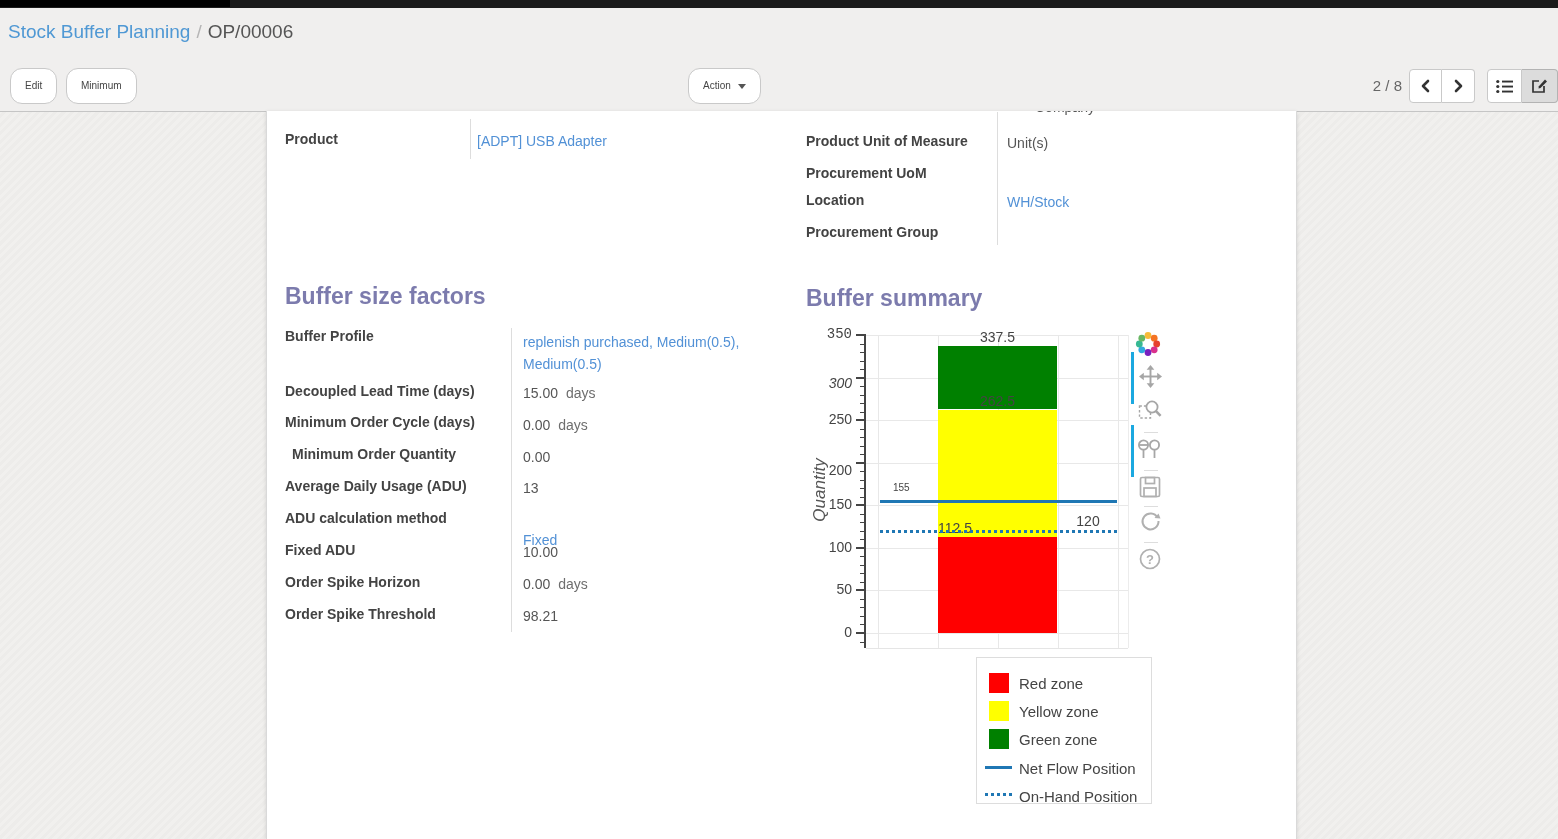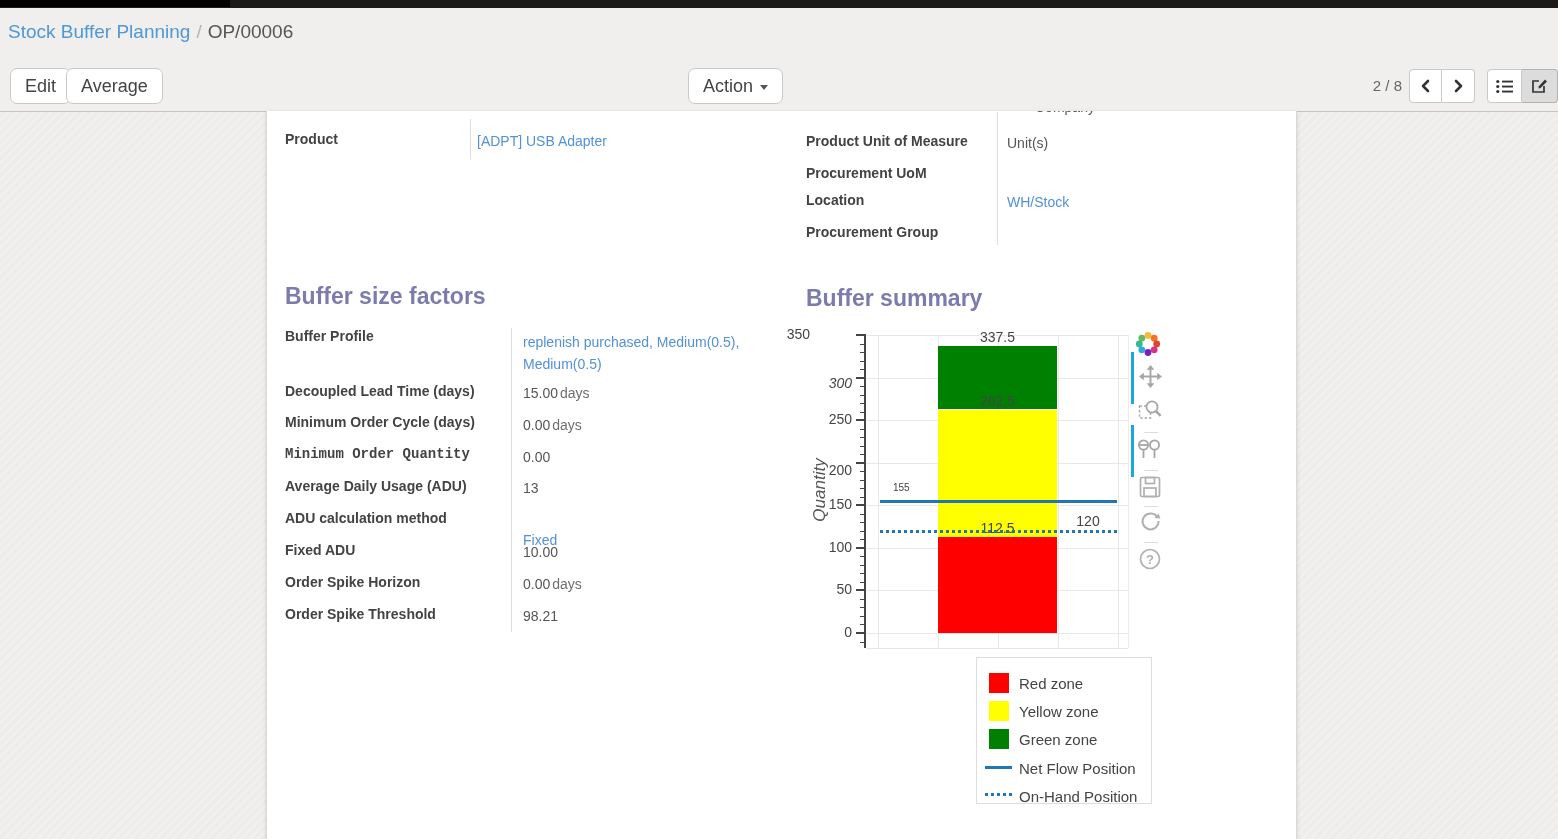--- a/index.html
+++ b/index.html
@@ -8,42 +8,42 @@
        background:repeating-linear-gradient(135deg,#f1f0ee 0px,#f1f0ee 3px,#edecea 3px,#edecea 6px);}
   .abs{position:absolute;}
   
   .topbar{left:0;top:0;width:1558px;height:8px;background:#1b1b1b;}
   .topbar-left{left:0;top:0;width:230px;height:7px;background:#000;}
   
   .cpanel{left:0;top:8px;width:1558px;height:103px;background:#f0efee;border-bottom:1px solid #c5c5c5;}
   .breadcrumb{left:8px;top:21px;font-size:19px;color:#555;}
   .bc-link{color:#4f98d4;cursor:pointer;}
   .bc-sep{color:#b5b5b5;padding:0 6px;}
-  .btn{background:#fff;border:1px solid #c9c9c9;border-radius:7px;color:#444;
-       font-size:18px;height:36px;line-height:34px;padding:0 14px;cursor:pointer;
+  .btn{background:#fff;border:1px solid #c9c9c9;border-radius:12px;color:#444;
+       font-size:10px;height:36px;line-height:34px;padding:0 14px;cursor:pointer;
        display:inline-block;box-sizing:border-box;}
   .caret{display:inline-block;width:0;height:0;border-left:4px solid transparent;
        border-right:4px solid transparent;border-top:5px solid #555;margin-left:7px;vertical-align:middle;}
   .pager-txt{font-size:15px;color:#666;top:77px;left:1362px;width:40px;text-align:right;}
   .btn-group{display:flex;}
   .gbtn{width:33px;height:34px;background:#fff;border:1px solid #c9c9c9;box-sizing:border-box;
         display:flex;align-items:center;justify-content:center;cursor:pointer;}
   .gbtn+.gbtn{border-left:none;}
   .gbtn:first-child{border-radius:4px 0 0 4px;}
   .gbtn:last-child{border-radius:0 4px 4px 0;}
   .gbtn.active{background:#dcdcdc;border-color:#b3b3b3;}
   
   .sheet{left:266px;top:111px;width:1029px;height:728px;background:#fff;
          border-left:1px solid #d9d9d9;border-right:1px solid #d9d9d9;
          box-shadow:0 1px 4px rgba(0,0,0,.12);}
   .clip-top{left:1035px;top:111px;width:120px;height:7px;overflow:hidden;}
   .clip-top span{display:block;margin-top:-12px;font-size:14px;color:#555;}
   .flabel{position:absolute;font-size:14px;font-weight:bold;color:#434343;}
   .fvalue{position:absolute;font-size:14px;color:#555;}
-  .sfx{color:#6e6e6e;padding-left:2px;}
+  .sfx{color:#6e6e6e;padding-left:8px;}
   .lnk{color:#5291d6;cursor:pointer;}
   .vsep{position:absolute;width:1px;background:#ddd;}
   .gtitle{position:absolute;font-size:23px;font-weight:bold;color:#7c7bad;}
   
   .tick-label{position:absolute;font-size:14px;color:#444;text-align:right;width:46px;}
   .ytitle{left:740px;top:480px;width:160px;height:20px;text-align:center;
           transform:rotate(-90deg);font-size:17px;font-style:italic;color:#555;}
   .legend-box{left:976px;top:657px;width:176px;height:147px;background:#fff;border:1px solid #ddd;box-sizing:border-box;}
   .legend-row{position:absolute;left:0;width:174px;height:24px;cursor:pointer;}
   .legend-label{position:absolute;left:42px;top:2px;font-size:15px;color:#444;}
@@ -56,21 +56,21 @@
 <body>
 
 <div class="abs topbar"></div>
 <div class="abs topbar-left"></div>
 
 <div class="abs cpanel"></div>
 <div class="abs breadcrumb">
   <span class="bc-link">Stock Buffer Planning</span><span class="bc-sep">/</span><span>OP/00006</span>
 </div>
 <div class="abs btn" style="left:10px;top:68px;">Edit</div>
-<div class="abs btn" style="left:66px;top:68px;">Average</div>
+<div class="abs btn" style="left:66px;top:68px;">Minimum</div>
 <div class="abs btn" style="left:688px;top:68px;"><span>Action</span><span class="caret"></span></div>
 <div class="abs pager-txt">2 / 8</div>
 
 <div class="abs btn-group" style="left:1409px;top:69px;">
   <div class="gbtn">
     <svg width="14" height="14" viewBox="0 0 14 14">
         <polyline points="9,2 4,7 9,12" fill="none" stroke="#333" stroke-width="2.6" stroke-linecap="round" stroke-linejoin="round"></polyline>
       </svg>
   </div>
   <div class="gbtn">
@@ -122,21 +122,21 @@
 
 <div class="flabel" style="left:285px;top:328px;">Buffer Profile</div>
 <div class="fvalue lnk" style="left:523px;top:331px;width:252px;line-height:22px;">replenish purchased, Medium(0.5), Medium(0.5)</div>
 
 <div class="flabel" style="left:285px;top:383px;">Decoupled Lead Time (days)</div>
 <div class="fvalue" style="left:523px;top:385px;"><span>15.00</span><span class="sfx">days</span></div>
 
 <div class="flabel" style="left:285px;top:414px;">Minimum Order Cycle (days)</div>
 <div class="fvalue" style="left:523px;top:417px;"><span>0.00</span><span class="sfx">days</span></div>
 
-<div class="flabel" style="left:285px;top:446px;font-family:Liberation Mono, monospace;">Minimum Order Quantity</div>
+<div class="flabel" style="left:292px;top:446px;">Minimum Order Quantity</div>
 <div class="fvalue" style="left:523px;top:449px;"><span>0.00</span></div>
 
 <div class="flabel" style="left:285px;top:478px;">Average Daily Usage (ADU)</div>
 <div class="fvalue" style="left:523px;top:480px;"><span>13</span></div>
 
 <div class="flabel" style="left:285px;top:510px;">ADU calculation method</div>
 <div class="fvalue lnk" style="left:523px;top:532px;">Fixed</div>
 
 <div class="flabel" style="left:285px;top:542px;">Fixed ADU</div>
 <div class="fvalue" style="left:523px;top:544px;"><span>10.00</span></div>
@@ -202,26 +202,26 @@
     <div class="tick-label" style="position: absolute; left: 806px; top: 538.857px;">100</div>
     <div style="position: absolute; left: 856px; top: 504.286px; width: 9px; height: 2px; background: rgb(68, 68, 68);"></div>
     <div class="tick-label" style="position: absolute; left: 806px; top: 496.286px;">150</div>
     <div style="position: absolute; left: 856px; top: 461.714px; width: 9px; height: 2px; background: rgb(68, 68, 68);"></div>
     <div class="tick-label" style="position: absolute; left: 806px; top: 453.714px; margin-top: 8px;">200</div>
     <div style="position: absolute; left: 856px; top: 419.143px; width: 9px; height: 2px; background: rgb(68, 68, 68);"></div>
     <div class="tick-label" style="position: absolute; left: 806px; top: 411.143px;">250</div>
     <div style="position: absolute; left: 856px; top: 376.571px; width: 9px; height: 2px; background: rgb(68, 68, 68);"></div>
     <div class="tick-label" style="position: absolute; left: 806px; top: 375px; font-style: italic;">300</div>
     <div style="position: absolute; left: 856px; top: 334px; width: 9px; height: 2px; background: rgb(68, 68, 68);"></div>
-    <div class="tick-label" style="position: absolute; left: 764px; top: 326px;">350</div>
+    <div class="tick-label" style="position: absolute; left: 806px; top: 326px; font-family: Liberation Mono, monospace;">350</div>
     <div style="position: absolute; left: 864px; top: 334px; width: 2px; height: 314px; background: rgb(68, 68, 68);"></div>
     <div style="position: absolute; left: 938px; top: 537.214px; width: 119px; height: 95.7857px; background: rgb(255, 0, 0);"></div>
     <div style="position: absolute; left: 938px; top: 409.5px; width: 119px; height: 127.714px; background: rgb(255, 255, 0);"></div>
     <div style="position: absolute; left: 938px; top: 345.643px; width: 119px; height: 63.8571px; background: rgb(0, 128, 0);"></div>
-    <div style="position: absolute; left: 938px; top: 520.214px; width: 119px; text-align: center; font-size: 14px; color: rgb(68, 68, 68);">112.5</div>
+    <div style="position: absolute; left: 938px; top: 520.214px; width: 119px; font-size: 14px; color: rgb(68, 68, 68);">112.5</div>
     <div style="position: absolute; left: 938px; top: 392.5px; width: 119px; text-align: center; font-size: 14px; color: rgb(68, 68, 68);">262.5</div>
     <div style="position: absolute; left: 938px; top: 328.643px; width: 119px; text-align: center; font-size: 14px; color: rgb(68, 68, 68);">337.5</div>
     <div style="position: absolute; left: 880px; top: 500.029px; width: 237px; height: 3px; background: rgb(31, 119, 180);"></div>
     <div style="position: absolute; left: 893px; top: 482.029px; font-size: 10px; color: rgb(68, 68, 68);">155</div>
     <div style="position: absolute; left: 880px; top: 529.829px; width: 237px; height: 0px; border-top: 3px dotted rgb(31, 119, 180);"></div>
     <div style="position: absolute; left: 1068px; top: 512.829px; width: 40px; text-align: center; font-size: 14px; color: rgb(68, 68, 68);">120</div>
   </div>
 
 <div class="mb-active" style="top:352px;height:52px;"></div>
 <div class="mb-active" style="top:425px;height:52px;"></div>

